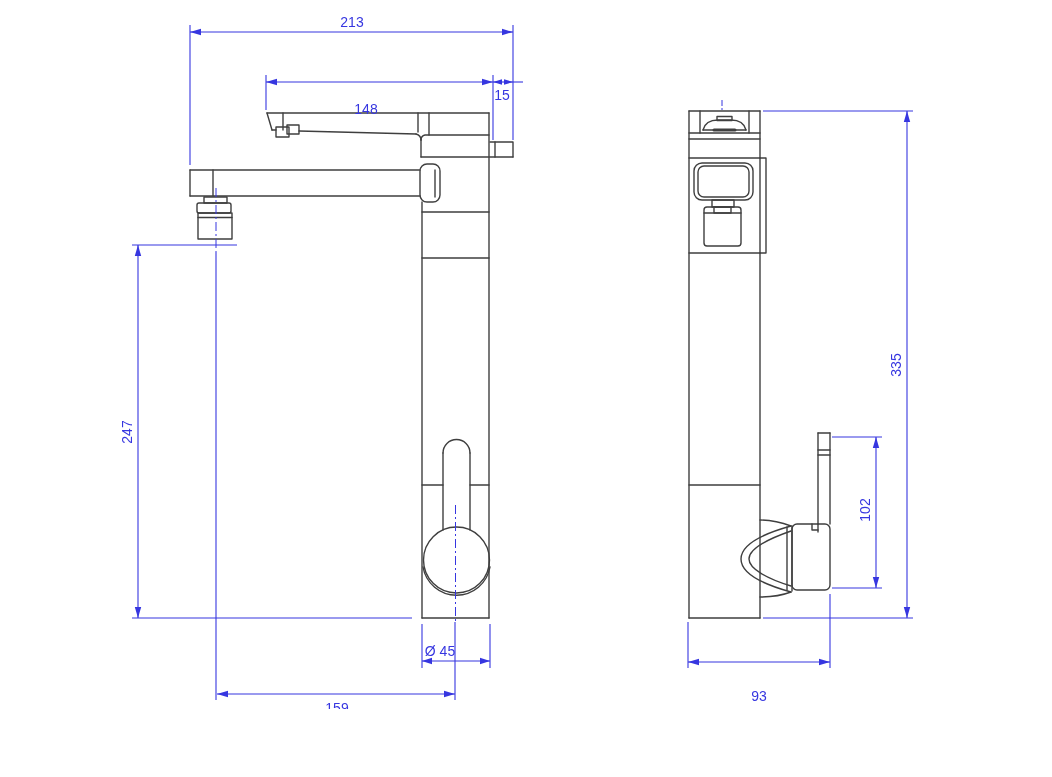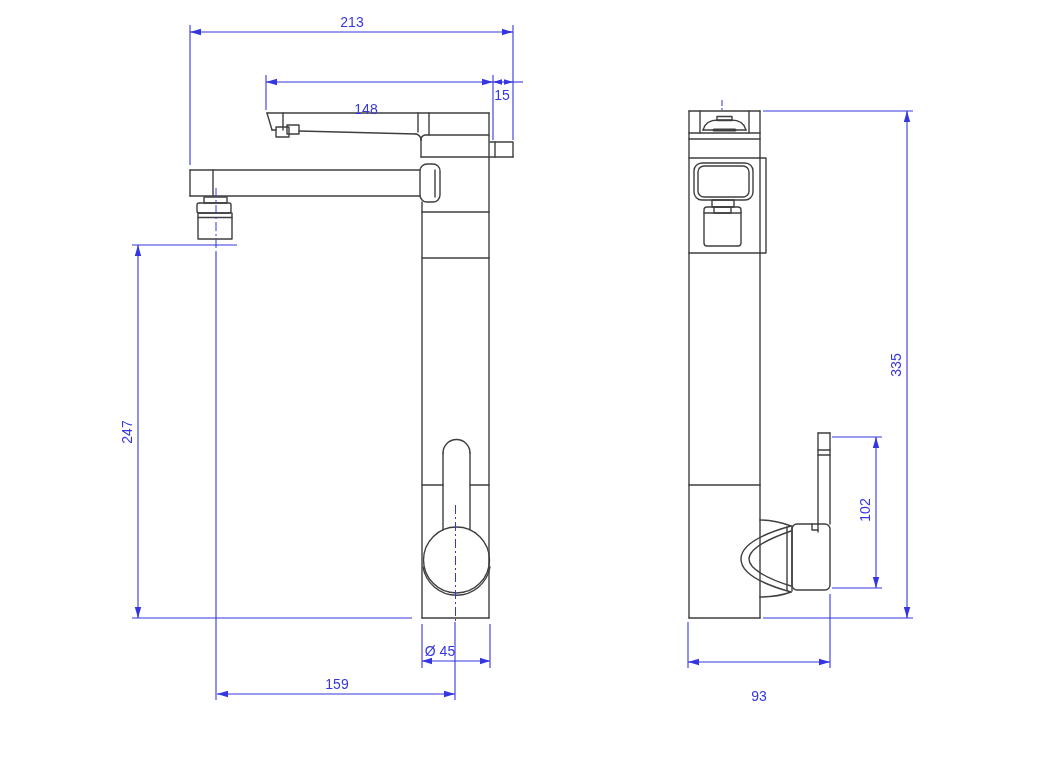--- a/index.html
+++ b/index.html
@@ -213,21 +213,21 @@
   <div class="dim-label" style="left:330px; top:14px; width:44px;">213</div>
 
   <div class="dim-label" style="left:344px; top:64px; width:44px;margin-top:37px;">148</div>
 
   <div class="dim-label" style="left:491px; top:63px; width:22px;margin-top:24px;">15</div>
 
   <div class="dim-label vert" style="left:105px; top:424px; width:44px;">247</div>
 
   <div class="dim-label" style="left:418px; top:643px; width:44px;">Ø 45</div>
 
-  <div class="dim-label" style="left:315px; top:676px; width:44px;">159</div>
+  <div class="dim-label" style="left:315px; top:700px; width:44px;">159</div>
 
   <div class="dim-label vert" style="left:874px; top:357px; width:44px;">335</div>
 
   <div class="dim-label vert" style="left:843px; top:502px; width:44px;">102</div>
 
   <div class="dim-label" style="left:737px; top:644px; width:44px;margin-top:44px;">93</div>
 
 </div>
 
 </body></html>

